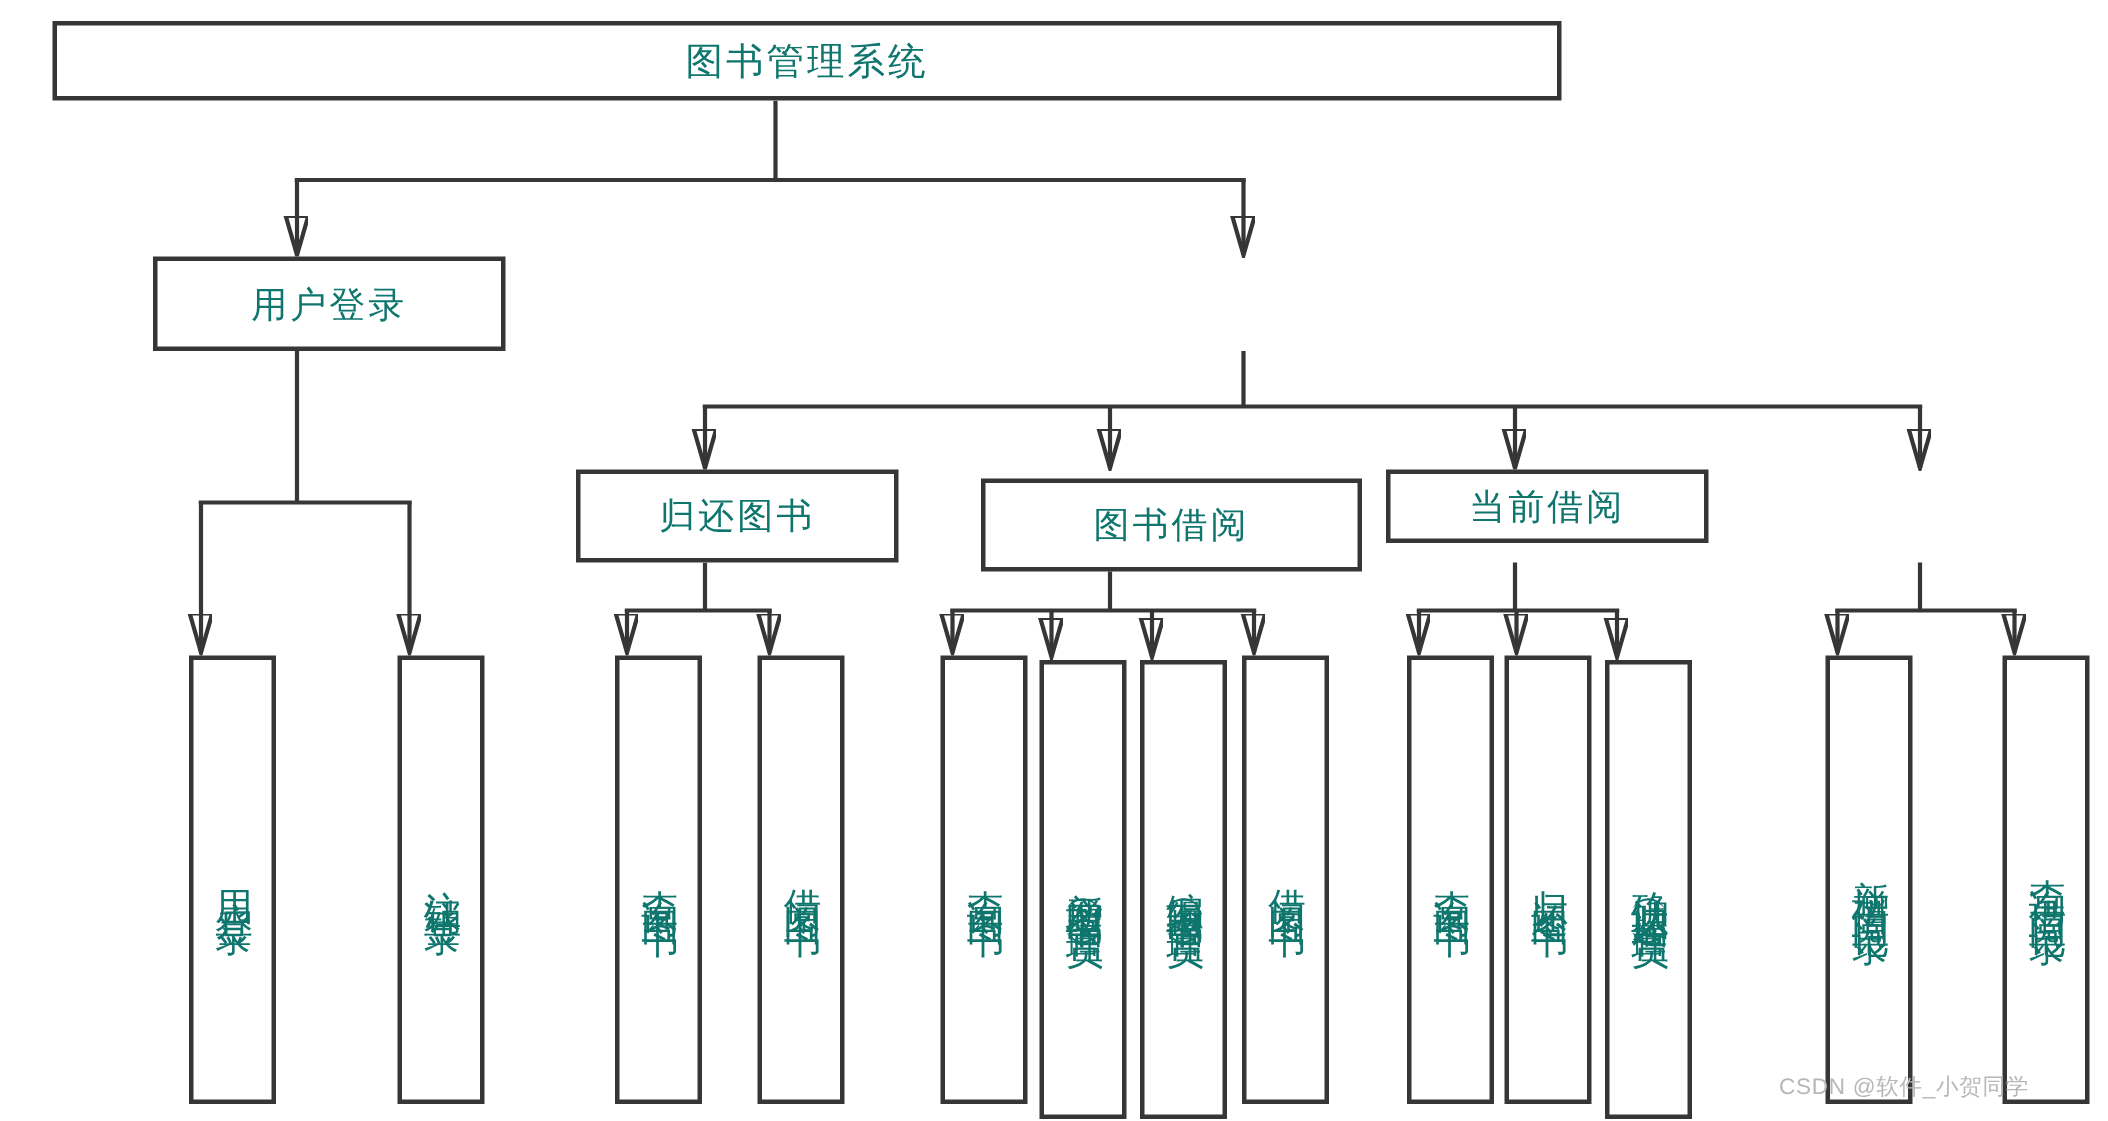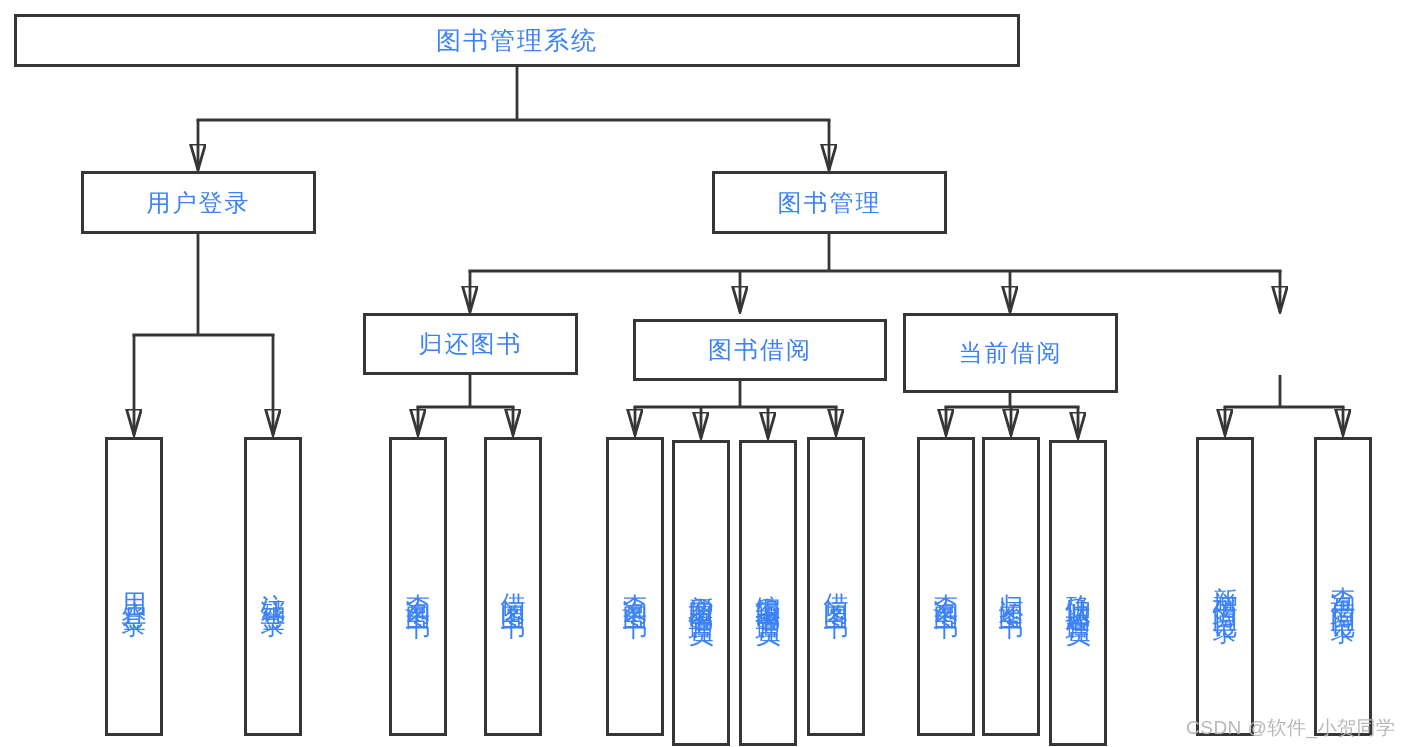--- a/index.html
+++ b/index.html
@@ -19,40 +19,41 @@
   }
   .connectors path { stroke: #363636; stroke-width: 2.8; fill: none; }
   .node {
     position: absolute;
     box-sizing: border-box;
     border: 3px solid #363636;
     background: #ffffff;
     display: flex;
     align-items: center;
     justify-content: center;
-    color: #3b82f6;
+    color: #0f766e;
     z-index: 2;
+    margin-left: 21px;
   }
   .hnode { font-size: 24px; letter-spacing: 2px; }
   .hnode.root { font-size: 25px; }
   .vnode .vtext {
     writing-mode: vertical-rl;
     text-orientation: mixed;
     font-size: 25px;
     letter-spacing: 7px;
     line-height: 1;
     white-space: nowrap;
   }
   .vnode.tall .vtext { letter-spacing: 4px; }
   .watermark {
     position: absolute;
     left: 1186px;
     top: 715px;
     z-index: 5;
-    font-size: 19px;
+    font-size: 15px;
     color: #b7b7b7;
     letter-spacing: 0.5px;
     white-space: nowrap;
   }
 </style>
 </head>
 <body>
 
 <div class="canvas">
 
@@ -111,31 +112,28 @@
     </g>
   </svg>
 
   <div class="node hnode root" style="left:14px;top:14px;width:1006px;height:53px;">
     <span>图书管理系统</span>
   </div>
 
   <div class="node hnode" style="left:81px;top:171px;width:235px;height:63px;">
     <span>用户登录</span>
   </div>
-  <div class="node hnode" style="left:712px;top:171px;width:235px;height:63px;">
-    <span>图书管理</span>
-  </div>
 
   <div class="node hnode" style="left:363px;top:313px;width:215px;height:62px;">
     <span>归还图书</span>
   </div>
   <div class="node hnode" style="left:633px;top:319px;width:254px;height:62px;">
     <span>图书借阅</span>
   </div>
-  <div class="node hnode" style="left:903px;top:313px;width:215px;height:80px;justify-content:center;">
+  <div class="node hnode" style="left:903px;top:313px;width:215px;height:49px;justify-content:center;">
     <span>当前借阅</span>
   </div>
 
   <div class="node vnode" style="left:105px;top:437px;width:58px;height:299px;">
     <span class="vtext">用户登录</span>
   </div>
   <div class="node vnode" style="left:244px;top:437px;width:58px;height:299px;">
     <span class="vtext">注销登录</span>
   </div>
 

